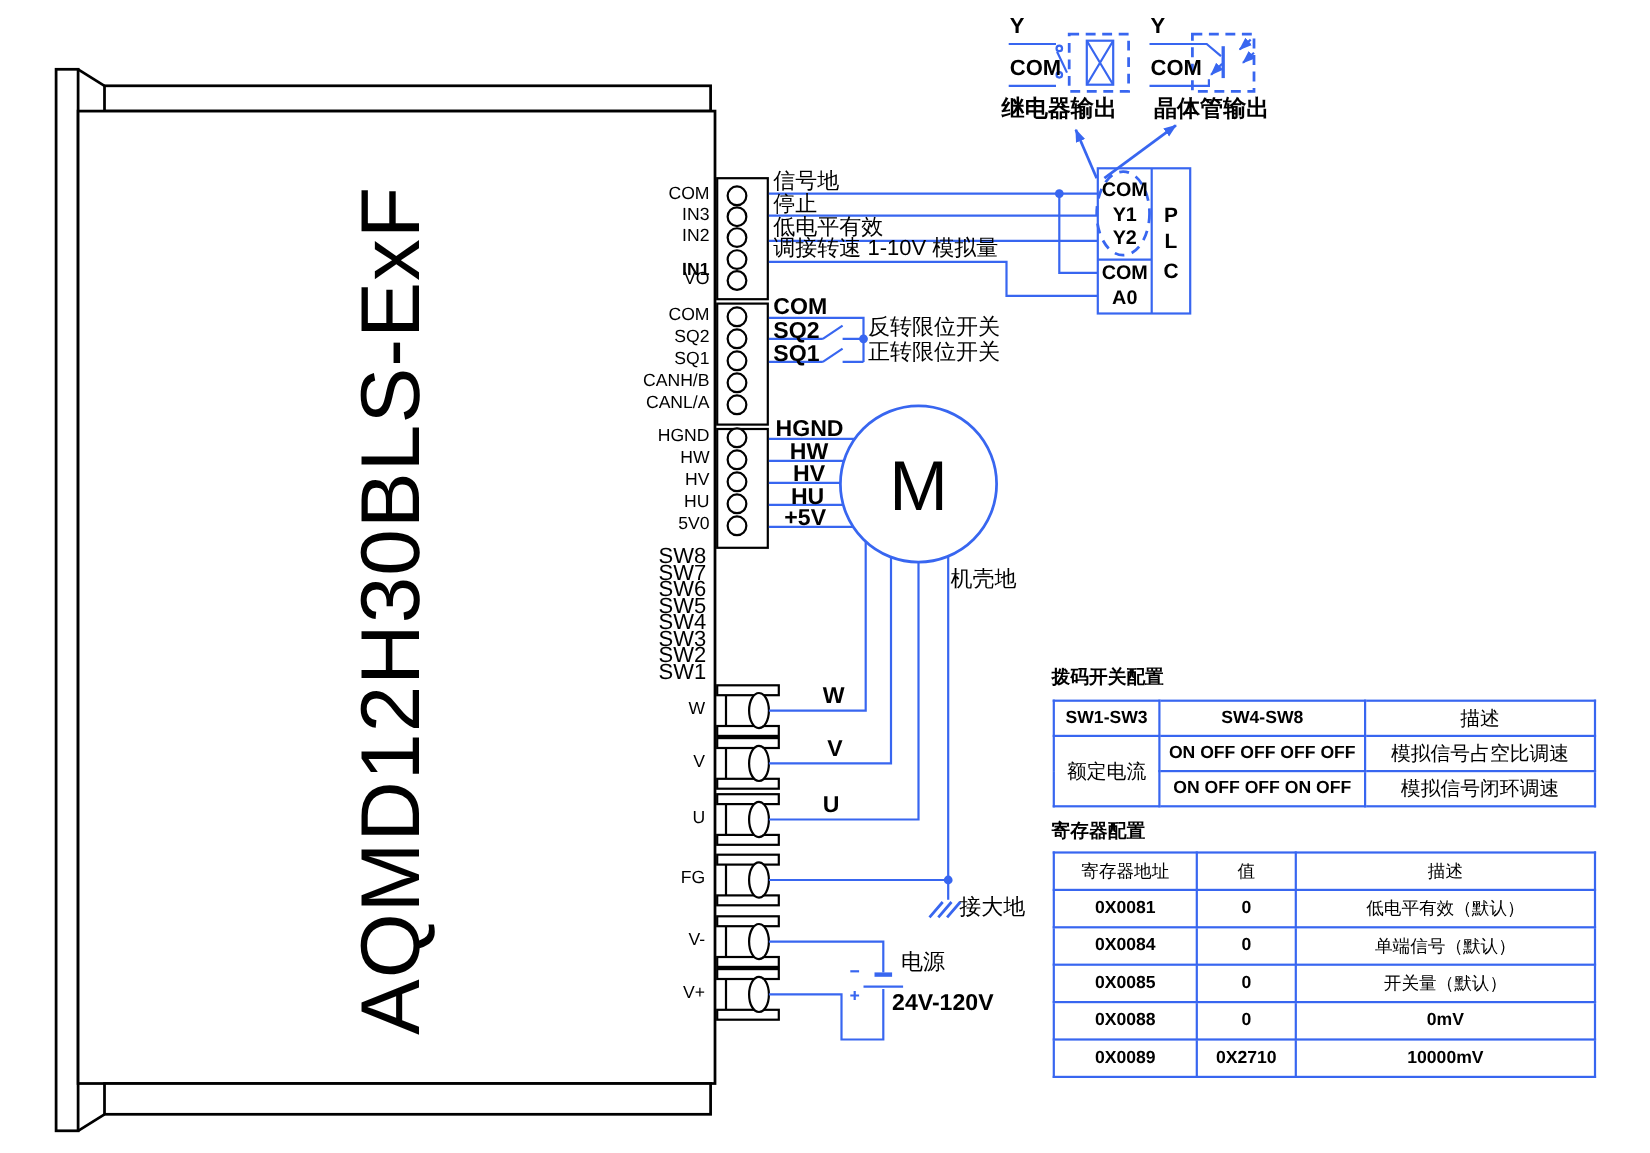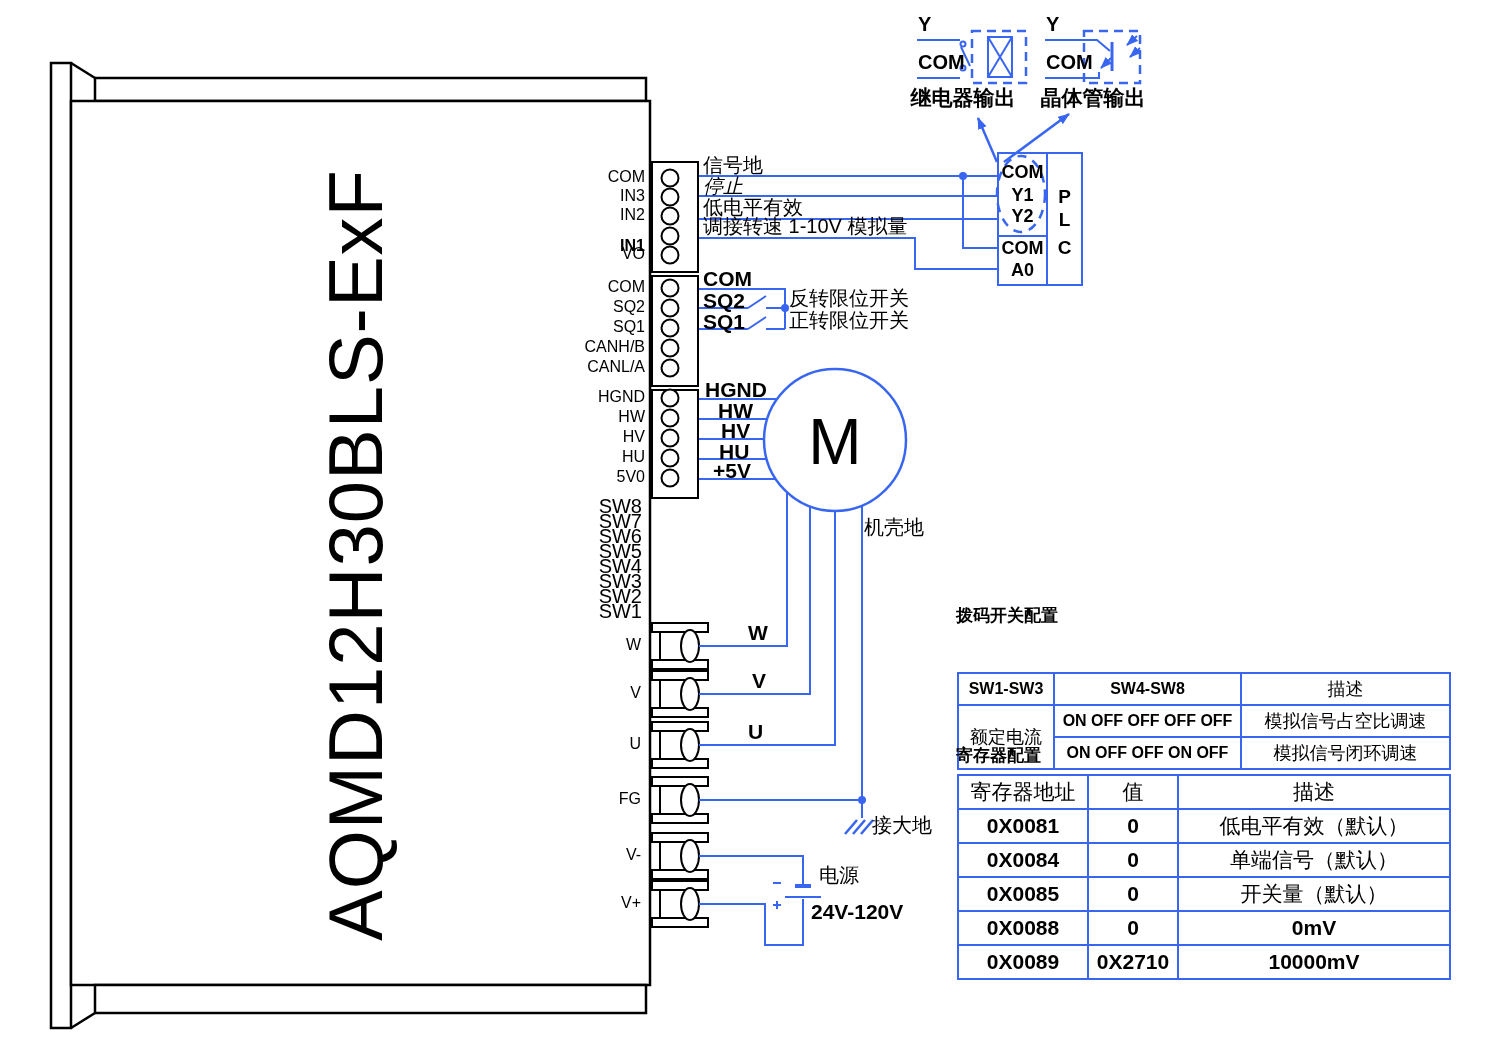--- a/index.html
+++ b/index.html
@@ -15,25 +15,25 @@
   .model{position:absolute;left:-54px;top:500px;width:820px;height:110px;line-height:110px;
          text-align:center;font-size:76px;color:#000;transform:rotate(-90deg);letter-spacing:1px;}
   .motorM{position:absolute;left:795px;top:402px;width:80px;height:80px;line-height:80px;
           text-align:center;font-size:64px;color:#000;}
   .plctxt{position:absolute;width:49px;text-align:center;font-size:18px;font-weight:bold;color:#000;}
   .plcletter{position:absolute;left:1047px;width:35px;text-align:center;font-size:19px;font-weight:bold;color:#000;}
   .cap{position:absolute;width:122px;text-align:center;font-size:21px;font-weight:bold;color:#000;}
   .ttl{position:absolute;font-size:17px;font-weight:bold;color:#000;}
   table{position:absolute;border-collapse:collapse;table-layout:fixed;background:#fff;}
   td{border:2px solid #3866f0;text-align:center;color:#000;padding:0;overflow:hidden;}
-  .dipT{left:957px;top:636px;width:492px;margin-top:36px;}
+  .dipT{left:957px;top:636px;width:492px;}
   .regT{left:957px;top:774px;width:492px;}
   .dipT td{height:30px;font-size:18px;}
   .dipT .swh{font-size:16px;font-weight:bold;}
-  .regT td{height:32px;font-size:21px;}
+  .regT td{height:32px;font-size:16px;}
   .mono-b{font-weight:bold;}
 </style>
 </head>
 <body>
 
 <div id="canvas">
 
 <svg width="1500" height="1048" viewBox="0 0 1500 1048">
   <defs>
     <marker id="ah" markerUnits="userSpaceOnUse" markerWidth="14" markerHeight="12" refX="11" refY="4.5" orient="auto">
@@ -216,21 +216,21 @@
 <span class="lbl sw" style="left:566px;top:600px;">SW1</span>
 
 <span class="lbl pin" style="left:565px;top:636px;">W</span>
 <span class="lbl pin" style="left:565px;top:684px;">V</span>
 <span class="lbl pin" style="left:565px;top:735px;">U</span>
 <span class="lbl pin" style="left:565px;top:790px;">FG</span>
 <span class="lbl pin" style="left:565px;top:846px;">V-</span>
 <span class="lbl pin" style="left:565px;top:894px;">V+</span>
 
 <span class="lbl cjk" style="left:703px;top:154px;">信号地</span>
-<span class="lbl cjk" style="left:703px;top:175px;font-style:italic;">停止</span>
+<span class="lbl cjk" style="left:703px;top:175px;">停止</span>
 <span class="lbl cjk" style="left:703px;top:196px;">低电平有效</span>
 <span class="lbl cjk" style="left:703px;top:215px;">调接转速 1-10V  模拟量</span>
 
 <span class="lbl wirelbl" style="left:703px;top:267px;">COM</span>
 <span class="lbl wirelbl" style="left:703px;top:289px;">SQ2</span>
 <span class="lbl wirelbl" style="left:703px;top:310px;">SQ1</span>
 <span class="lbl cjk" style="left:789px;top:287px;">反转限位开关</span>
 <span class="lbl cjk" style="left:789px;top:309px;">正转限位开关</span>
 
 <span class="lbl wirelbl" style="left:705px;top:378px;">HGND</span>
@@ -247,21 +247,21 @@
 <span class="lbl cjk" style="left:872px;top:814px;">接大地</span>
 
 <span class="lbl cjk" style="left:819px;top:864px;">电源</span>
 <span class="lbl b" style="left:811px;top:900px;font-size:21px;">24V-120V</span>
 
 <span class="lbl b" style="left:918px;top:13px;font-size:20px;">Y</span>
 <span class="lbl b" style="left:918px;top:51px;font-size:20px;">COM</span>
 <span class="lbl b" style="left:1046px;top:13px;font-size:20px;">Y</span>
 <span class="lbl b" style="left:1046px;top:51px;font-size:20px;">COM</span>
 <span class="cap" style="left:902px;top:84px;">继电器输出</span>
-<span class="cap" style="left:1032px;top:84px;">晶体管输出</span>
+<span class="cap" style="left:1032px;top:84px;text-align:right;">晶体管输出</span>
 
 <span class="plctxt" style="left:998px;top:162px;">COM</span>
 <span class="plctxt" style="left:998px;top:185px;">Y1</span>
 <span class="plctxt" style="left:998px;top:206px;">Y2</span>
 <span class="plctxt" style="left:998px;top:238px;">COM</span>
 <span class="plctxt" style="left:998px;top:260px;">A0</span>
 <span class="plcletter" style="top:186px;">P</span>
 <span class="plcletter" style="top:209px;">L</span>
 <span class="plcletter" style="top:237px;">C</span>
 

